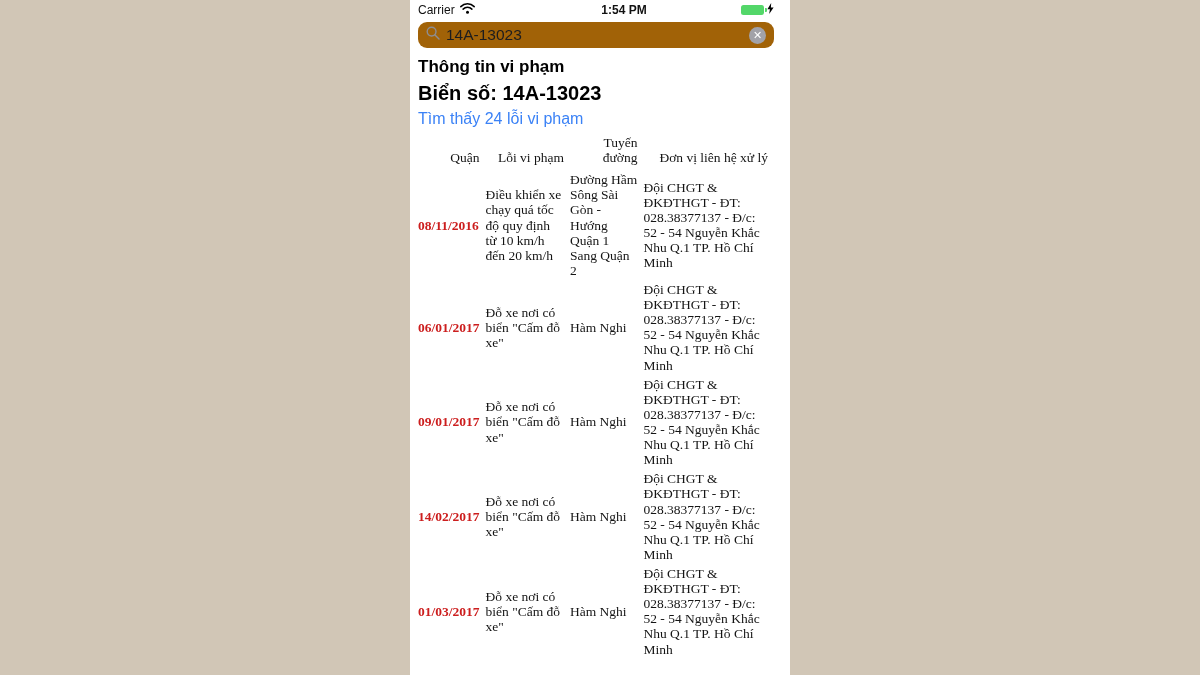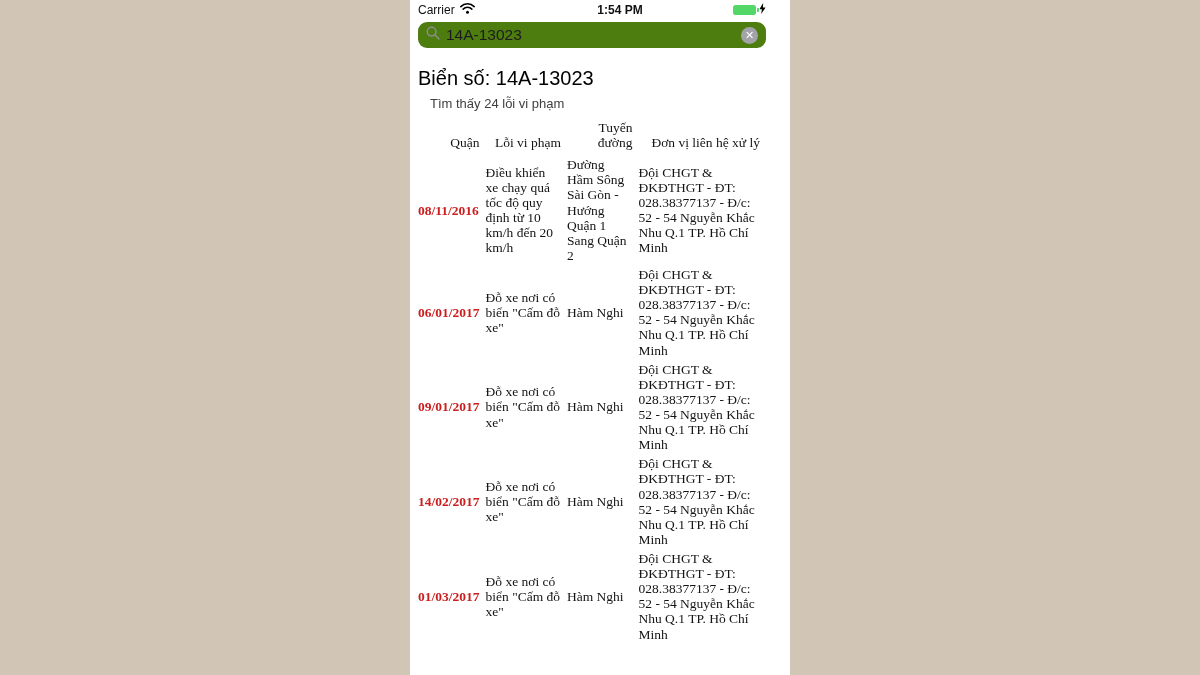--- a/index.html
+++ b/index.html
@@ -38,21 +38,21 @@
   .battery::after {
     content: "";
     position: absolute; right: -3px; top: 3px;
     width: 2px; height: 4px;
     background: #53d769;
     border-radius: 0 1px 1px 0;
   }
   
   .search-wrap { padding: 2px 8px 0; }
   .search-bar {
-    background: #4d7c0f;
+    background: #a16207;
     border-radius: 9px;
     height: 26px;
     display: flex; align-items: center;
     padding: 0 8px;
   }
   .search-text {
     flex: 1;
     font-size: 15.5px;
     color: #1c1c1e;
     margin-left: 6px;
@@ -73,44 +73,43 @@
     margin-top: 8px;
     text-align: center;
     font-size: 11.5px;
     color: #3a3a3a;
     line-height: 14px;
   }
   
   .viewport {
     height: 658px; 
     overflow: hidden;
-    position: absolute; top: 0; left: 0; right: 16px;
+    position: absolute; top: 0; left: 0; right: 8px;
     pointer-events: none;
   }
   .content { padding: 0 8px; }
   .page-title {
     margin-top: 8px;
     font-size: 17px;
     font-weight: 700;
     color: #000;
     line-height: 21px;
   }
   .plate-line {
-    margin-top: 19px;
+    margin-top: 5px;
     font-size: 20px;
-    font-weight: 400;
+    font-weight: 700;
     color: #000;
     line-height: 23px;
   }
   .result-msg {
     margin-top: 6px;
-    font-size: 13px;
-    color: #404040;
+    font-size: 16px;
+    color: #3b82f6;
     line-height: 15px;
-    margin-left: 12px;
   }
   
   table.violations {
     margin-top: 9px;
     width: 100%;
     border-collapse: collapse;
     font-family: "Liberation Serif", serif;
     font-size: 13.5px;
     line-height: 1.12;
     color: #141414;
@@ -172,20 +171,21 @@
             <line x1="9" y1="9" x2="13" y2="13" stroke="#8e8e93" stroke-width="1.4" stroke-linecap="round"></line>
           </svg>
         </span>
         <div class="search-text">14A-13023</div>
         <div class="clear-btn">✕</div>
       </div>
     </div>
 
 
     <div class="content">
+      <div class="page-title">Thông tin vi phạm</div>
       <div class="plate-line">Biển số: 14A-13023</div>
       <div class="result-msg">Tìm thấy 24 lỗi vi phạm</div>
 
       <table class="violations">
         <colgroup>
           <col class="c-date">
             <col class="c-viol">
             <col class="c-route">
             <col class="c-unit">
         </colgroup>

